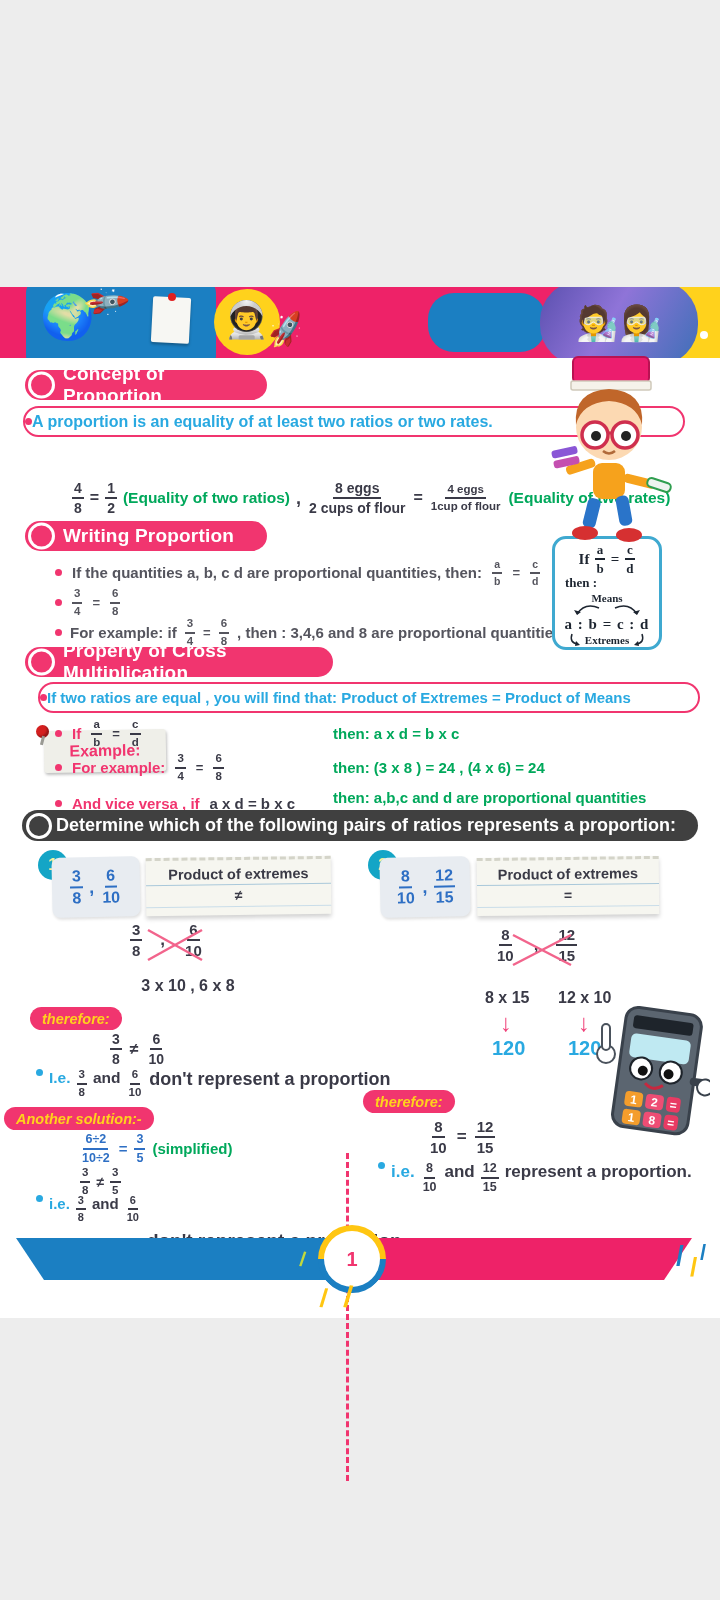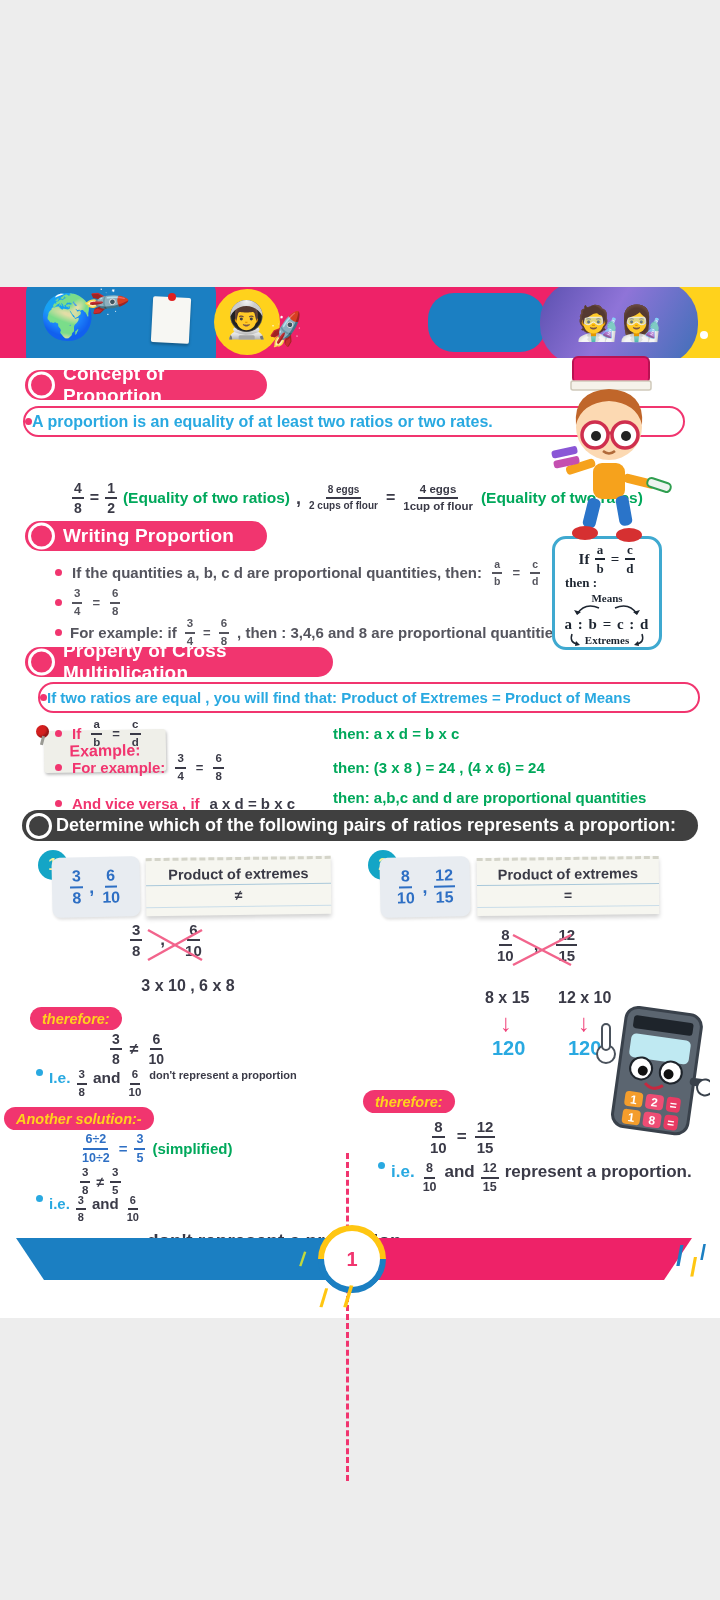--- a/index.html
+++ b/index.html
@@ -178,21 +178,21 @@
         <span class="n">4</span>
         <span class="d">8</span>
       </span>
       <span class="dark">=</span>
       <span class="fr dark" style="font-size:14px;">
         <span class="n">1</span>
         <span class="d">2</span>
       </span>
       <span class="green" style="font-size:15.5px;">(Equality of two ratios)</span>
       <span class="dark" style="font-size:18px;">,</span>
-      <span class="fr dark" style="font-size:10px;">
+      <span class="fr dark" style="font-size:14px;">
         <span class="n">8 eggs</span>
         <span class="d">2 cups of flour</span>
       </span>
       <span class="dark">=</span>
       <span class="fr dark" style="font-size:11.5px;">
         <span class="n">4 eggs</span>
         <span class="d">1cup of flour</span>
       </span>
       <span class="green" style="font-size:15.5px;">(Equality of two rates)</span>
     </div>
@@ -390,21 +390,21 @@
       <span class="cyantxt" style="font-size:15.5px;">I.e.</span>
       <span class="fr dark" style="font-size:11.5px;">
         <span class="n">3</span>
         <span class="d">8</span>
       </span>
       <span class="dark" style="font-size:15.5px;">and</span>
       <span class="fr dark" style="font-size:11.5px;">
         <span class="n">6</span>
         <span class="d">10</span>
       </span>
-      <span class="dark" style="font-size:11px;">don't represent a proportion</span>
+      <span class="dark" style="font-size:18px;">don't represent a proportion</span>
     </div>
 
     <div class="ribbon" style="left:4px; top:820px;">
       <span>Another solution:-</span>
     </div>
 
     <div class="abs" style="left:80px; top:846px; display:flex; align-items:center; gap:7px;">
       <span class="fr bluefr" style="font-size:12.5px;">
         <span class="n">6÷2</span>
         <span class="d">10÷2</span>

